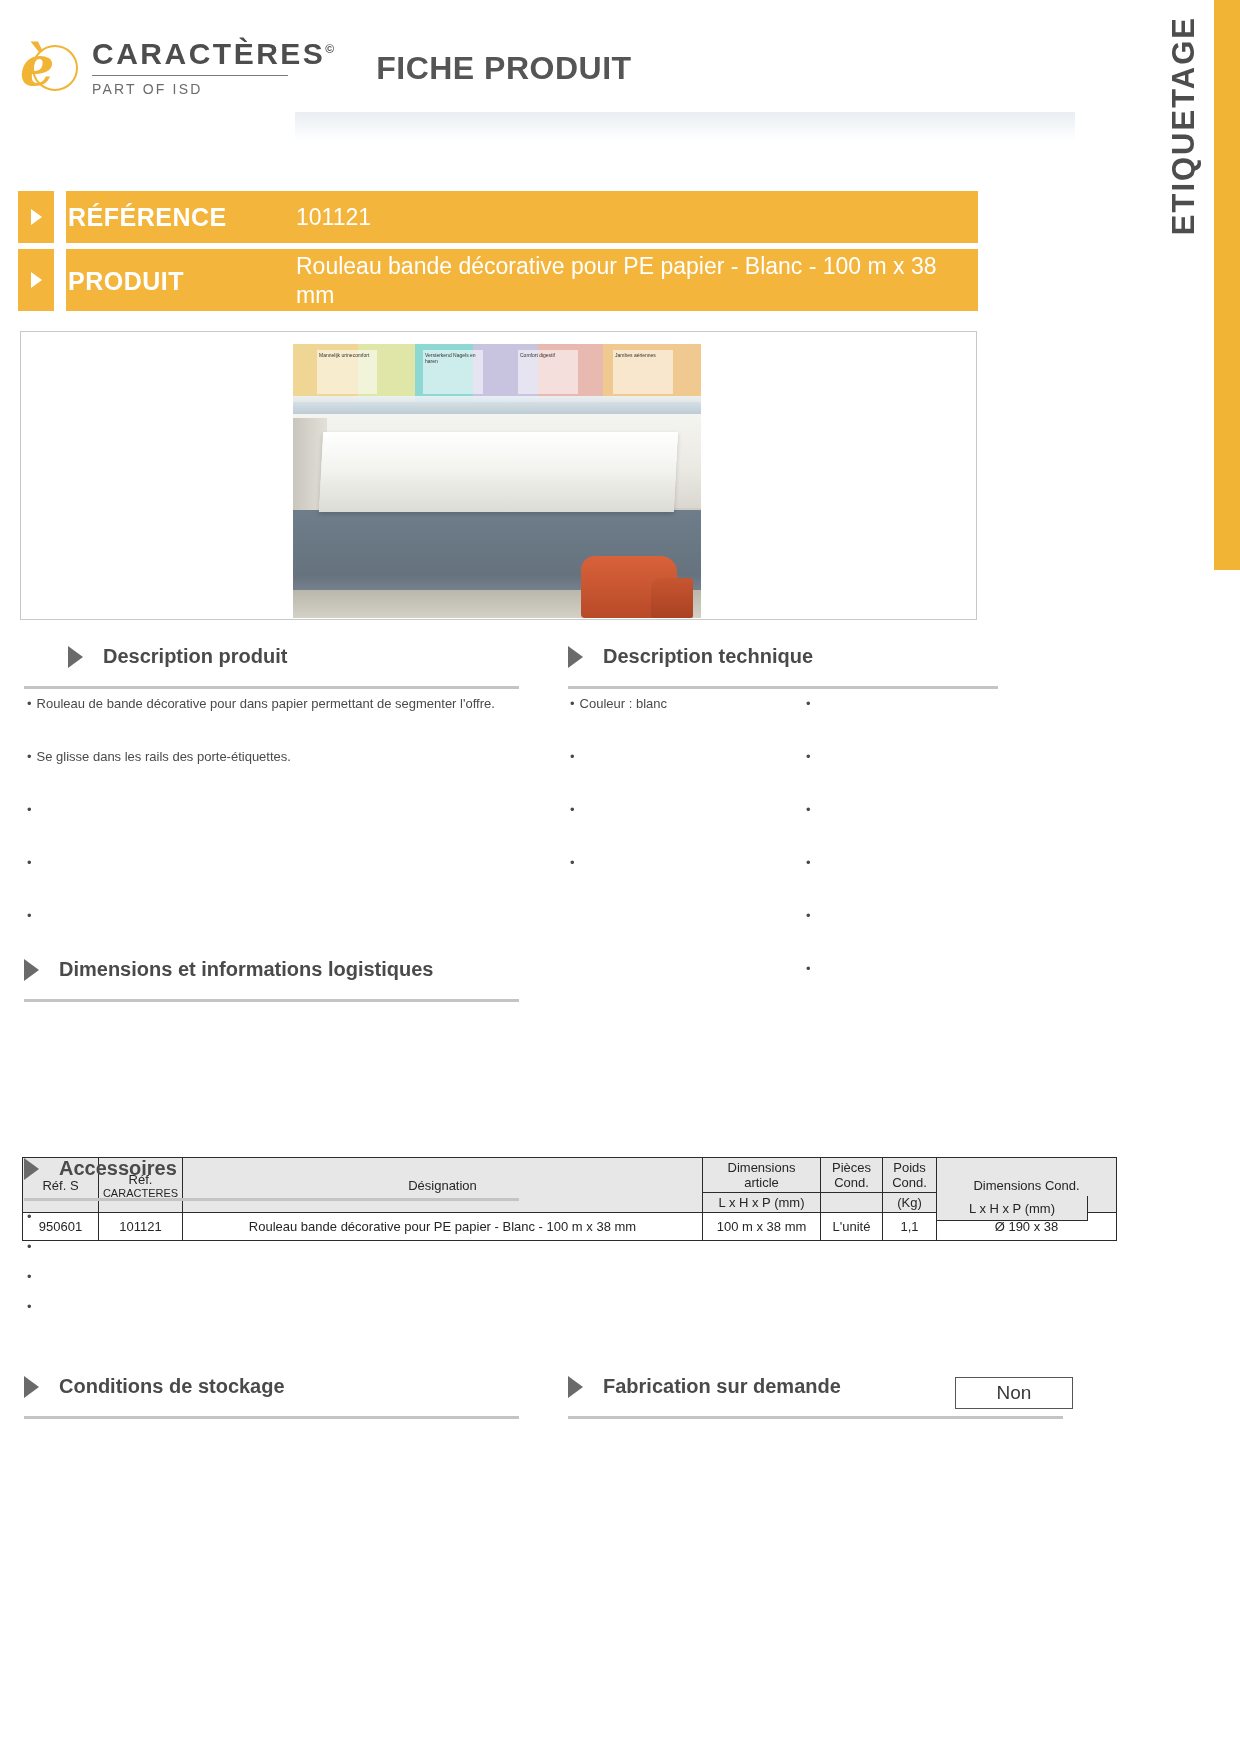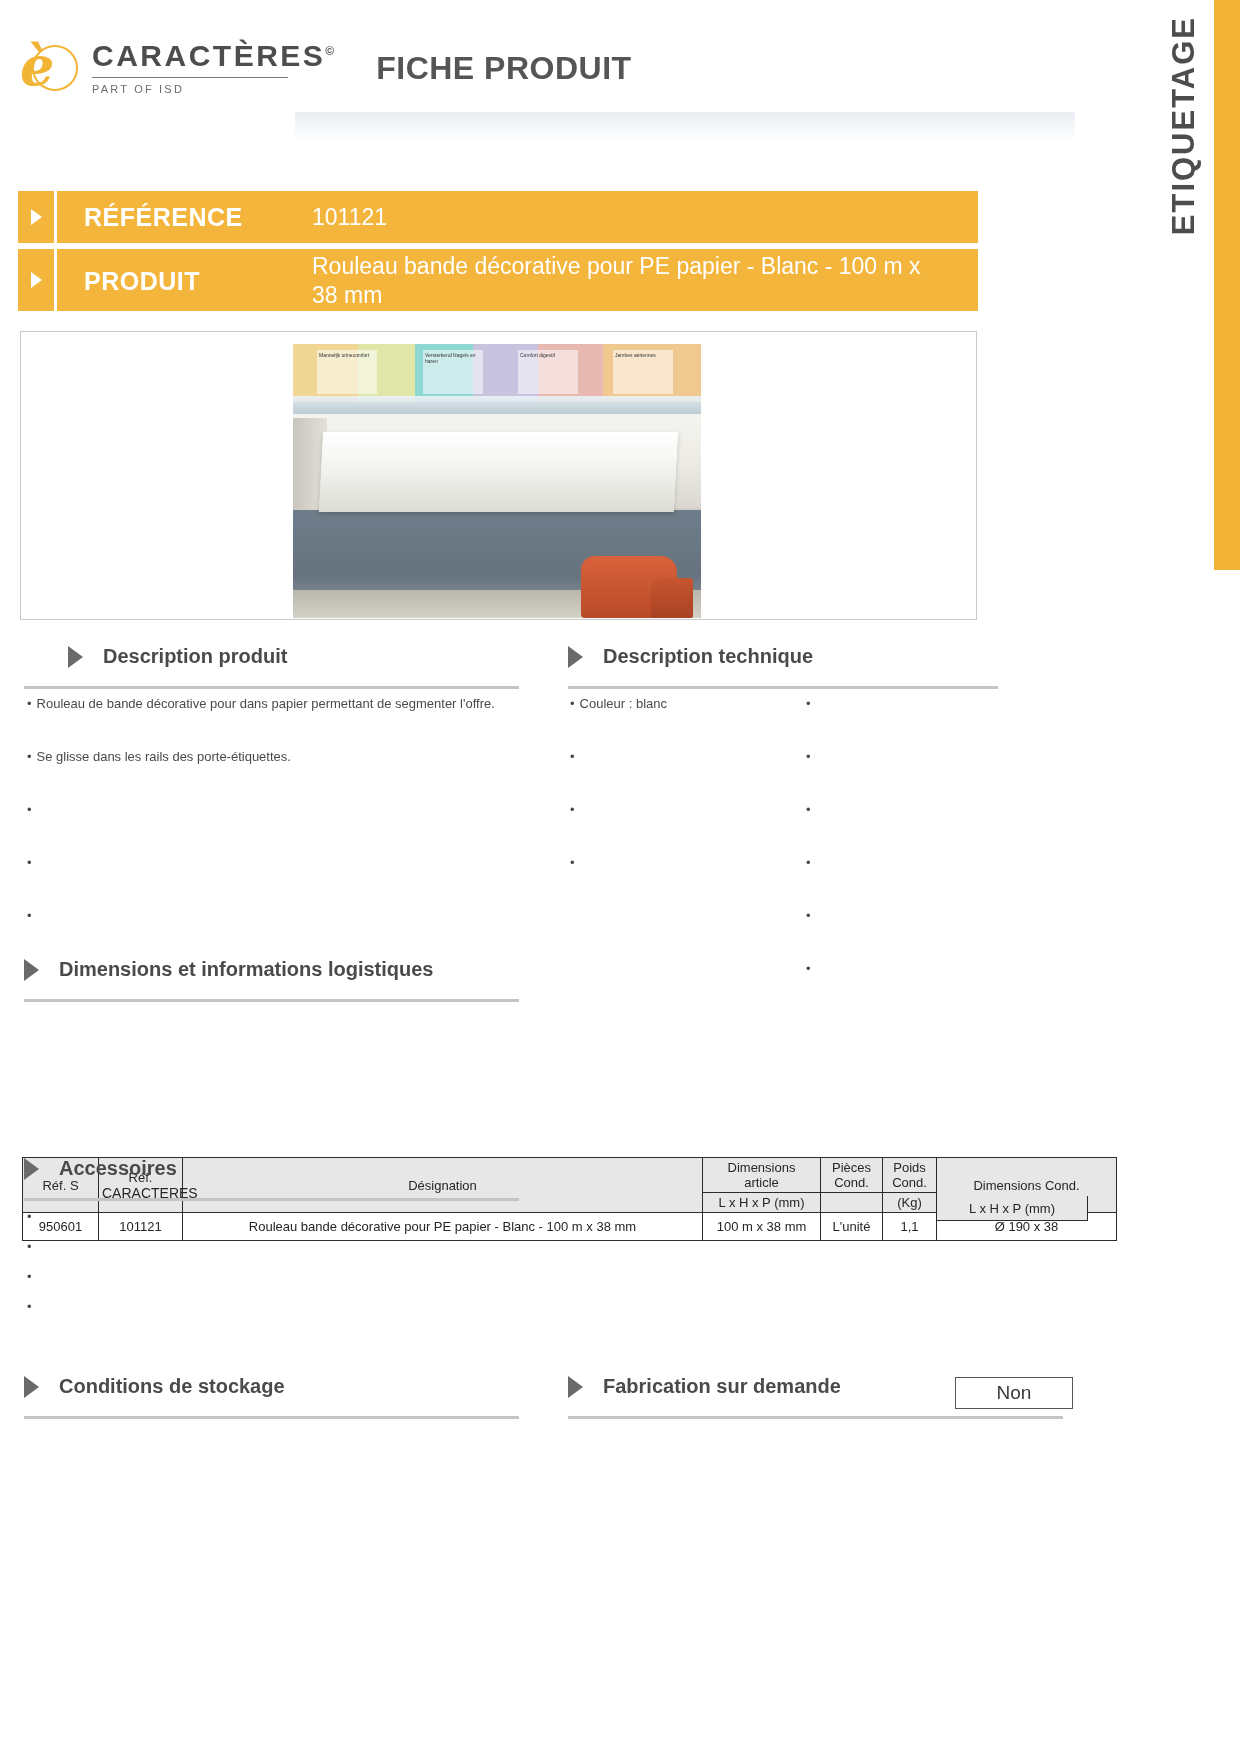--- a/index.html
+++ b/index.html
@@ -101,21 +101,21 @@
     vertical-align: super;
     letter-spacing: 0;
   }
   .logo-rule {
     width: 196px;
     height: 1.5px;
     background: #7a7a7a;
     margin-top: 6px;
   }
   .logo-sub {
-    font-size: 11px;
+    font-size: 14px;
     letter-spacing: 2.2px;
     color: #6b6b6b;
     margin-top: 5px;
     font-weight: normal;
   }
   .doc-title {
     margin-left: 42px;
     font-size: 32px;
     font-weight: bold;
     color: #555555;
@@ -148,26 +148,26 @@
     justify-content: center;
     flex: none;
   }
   .bar-arrow .tri {
     width: 0; height: 0;
     border-left: 11px solid #ffffff;
     border-top: 8px solid transparent;
     border-bottom: 8px solid transparent;
   }
   .bar-body {
-    margin-left: 3px;
+    margin-left: 12px;
     background: #f3b53c;
     flex: 1;
     display: flex;
     align-items: center;
-    padding: 0 27px;
+    padding: 0 2px;
     color: #ffffff;
   }
   .bar-label {
     font-size: 25px;
     font-weight: bold;
     letter-spacing: 0.5px;
     width: 228px;
     flex: none;
   }
   .bar-value {
@@ -302,21 +302,21 @@
   }
   .ltable td, .ltable th {
     border: 1px solid #2b2b2b;
     text-align: center;
     vertical-align: middle;
     font-weight: normal;
     padding: 2px 3px;
   }
   .ltable thead td { background: #e7e7e7; }
   .ltable tbody td { background: #ffffff; height: 28px; }
-  .ltable .small { font-size: 14px; }
+  .ltable .small { font-size: 11px; }
   .h-refs   { width: 76px; margin-top: 48px; }
   .h-refc   { width: 84px; }
   .h-desig  { width: 520px; }
   .h-dimart { width: 118px; }
   .h-pieces { width: 62px; }
   .h-poids  { width: 54px; }
   .h-dimcond{ width: 180px; }
 
   
   .fab-box {

